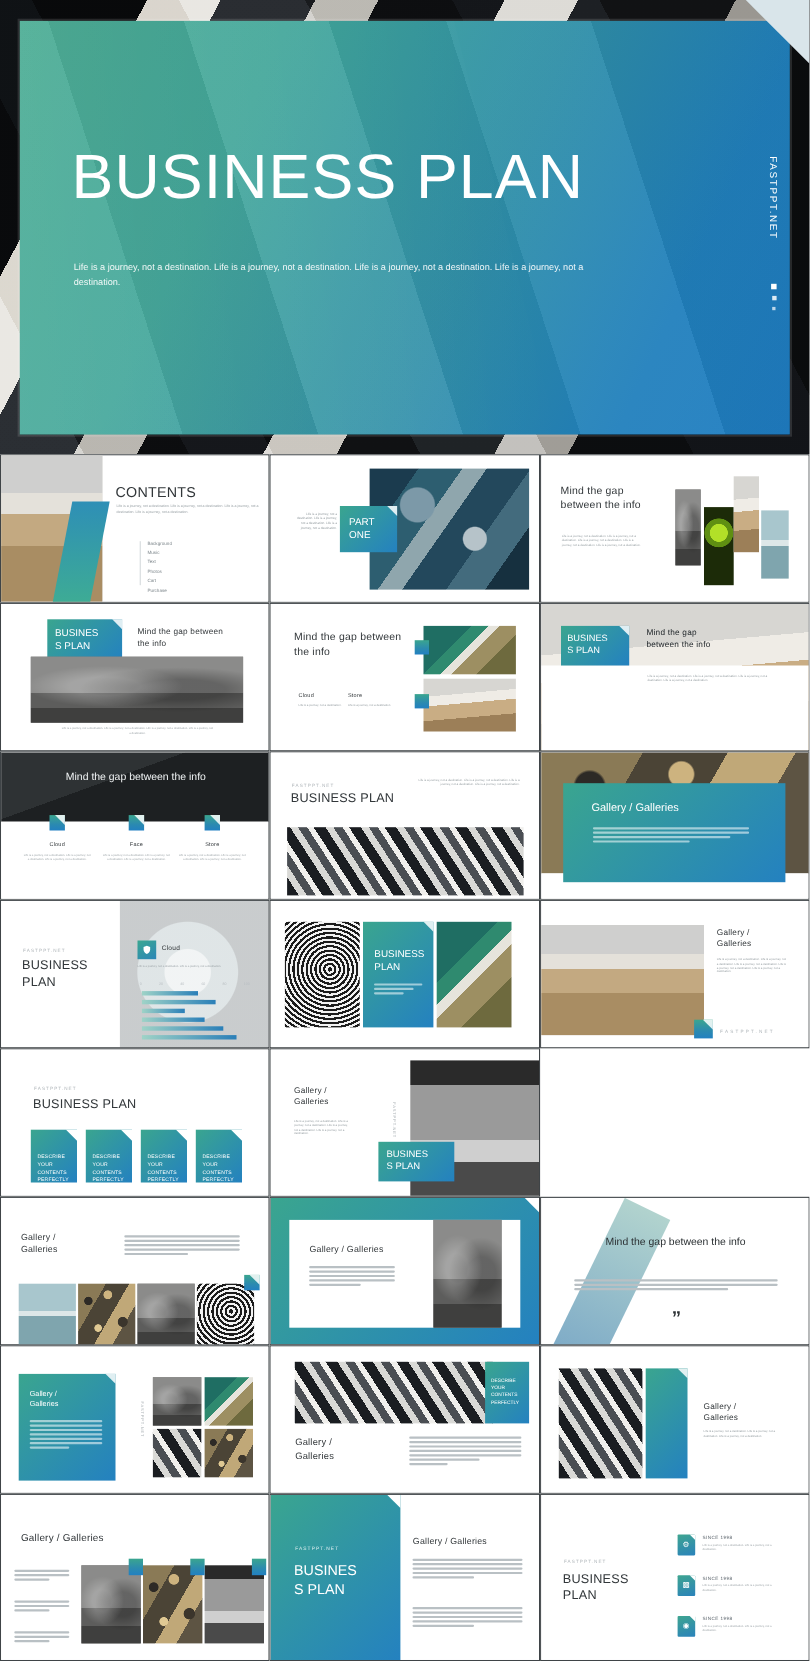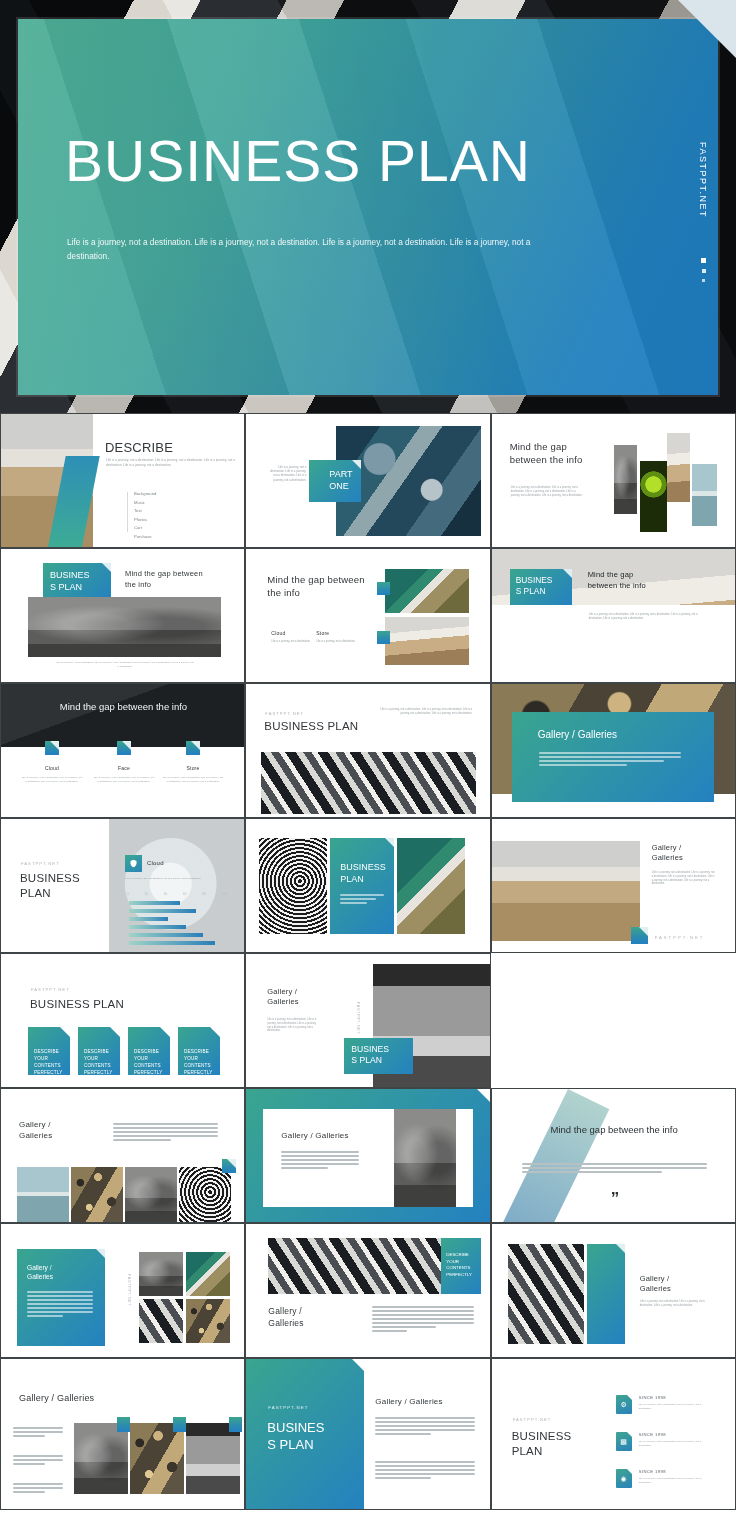--- a/index.html
+++ b/index.html
@@ -251,39 +251,39 @@
 </div>
 
 <div class="grid">
 
   <div class="row">
 
     <div class="cell">
       <div class="sl"></div>
       <div class="ph ph-office" style="left:0;top:0;width:92px;height:133px;"></div>
       <div style="position:absolute;left:55px;top:42px;width:34px;height:100px;background:linear-gradient(180deg,#2e8fb6,#3fae92);transform:skewX(-11deg);"></div>
-      <div class="t-h" style="position:absolute;left:104px;top:26px;font-size:13px;">DESCRIBE</div>
+      <div class="t-h" style="position:absolute;left:104px;top:26px;font-size:13px;">CONTENTS</div>
       <div class="tiny" style="position:absolute;left:105px;top:44px;width:130px;font-size:3.2px;">Life is a journey, not a destination. Life is a journey, not a destination. Life is a journey, not a destination. Life is a journey, not a destination.</div>
       <div style="position:absolute;left:126px;top:78px;width:1px;height:40px;background:#d5dadd;"></div>
       <div style="position:absolute;left:133px;top:76px;font-size:4.2px;line-height:2.05;color:#7d868b;">
         <div>Background</div>
         <div>Music</div>
         <div>Text</div>
         <div>Photos</div>
         <div>Cart</div>
         <div>Purchase</div>
       </div>
     </div>
 
     <div class="cell">
       <div class="sl"></div>
       <div class="ph ph-marble" style="left:90px;top:12px;width:145px;height:110px;"></div>
       <div class="tiny" style="position:absolute;left:20px;top:51px;width:40px;font-size:2.9px;text-align:right;">Life is a journey, not a destination. Life is a journey, not a destination. Life is a journey, not a destination.</div>
       <div class="teal fold-sm" style="position:absolute;left:63px;top:46px;width:52px;height:42px;">
-        <div style="position:absolute;left:8px;top:9px;color:#fff;font-size:9px;line-height:1.28;margin-left:12px;">
+        <div style="position:absolute;left:8px;top:9px;color:#fff;font-size:9px;line-height:1.28;">
           <div>PART</div>
           <div>ONE</div>
         </div>
       </div>
     </div>
 
     <div class="cell">
       <div class="sl"></div>
       <div class="t-h" style="position:absolute;left:18px;top:27px;width:78px;font-size:9.5px;line-height:1.35;">Mind the gap between the info</div>
       <div class="tiny" style="position:absolute;left:19px;top:72px;width:75px;font-size:2.7px;">Life is a journey, not a destination. Life is a journey, not a destination. Life is a journey, not a destination. Life is a journey, not a destination. Life is a journey, not a destination.</div>

